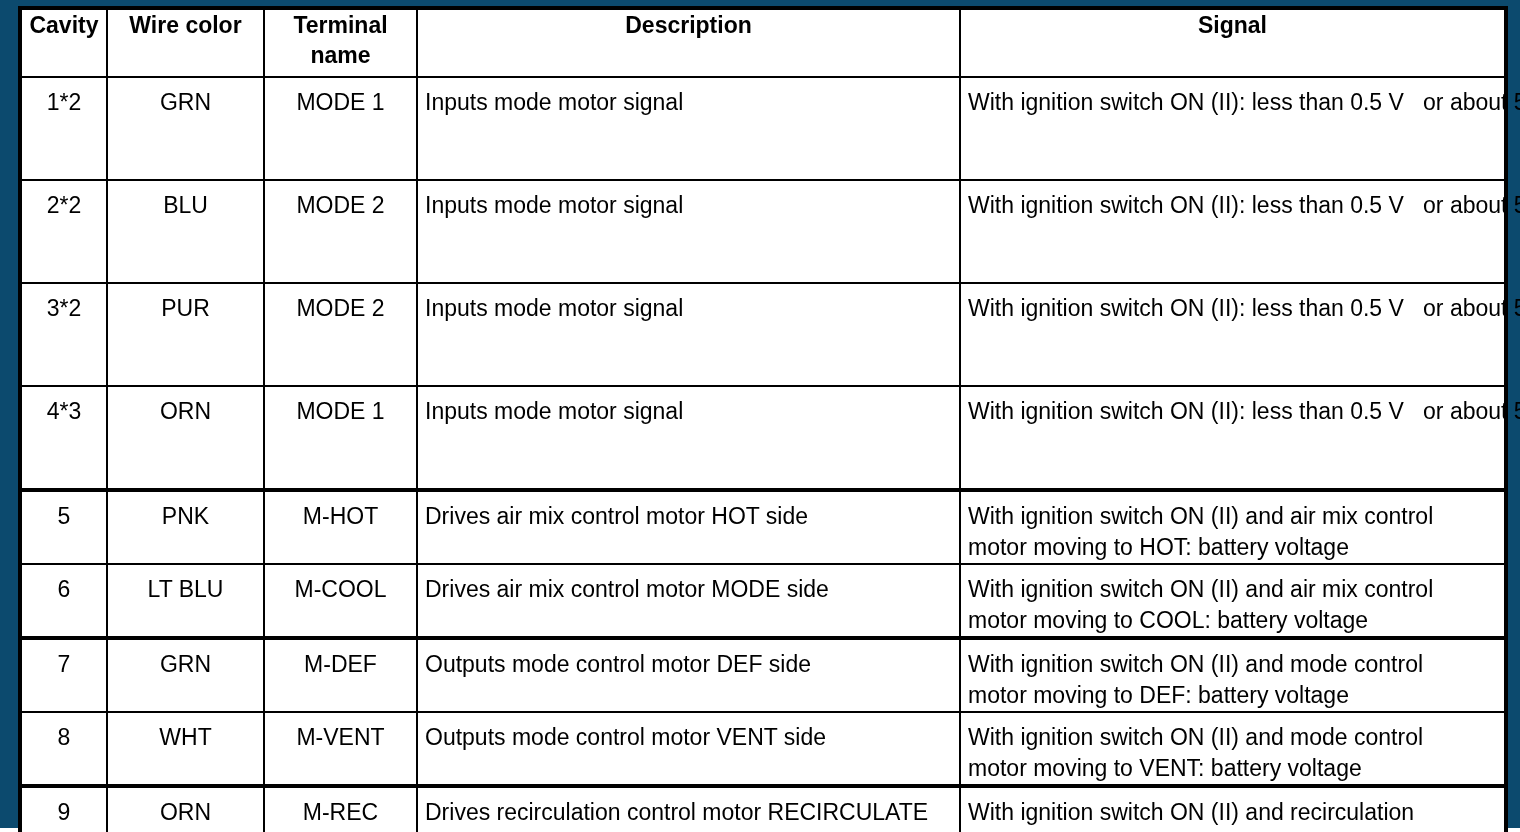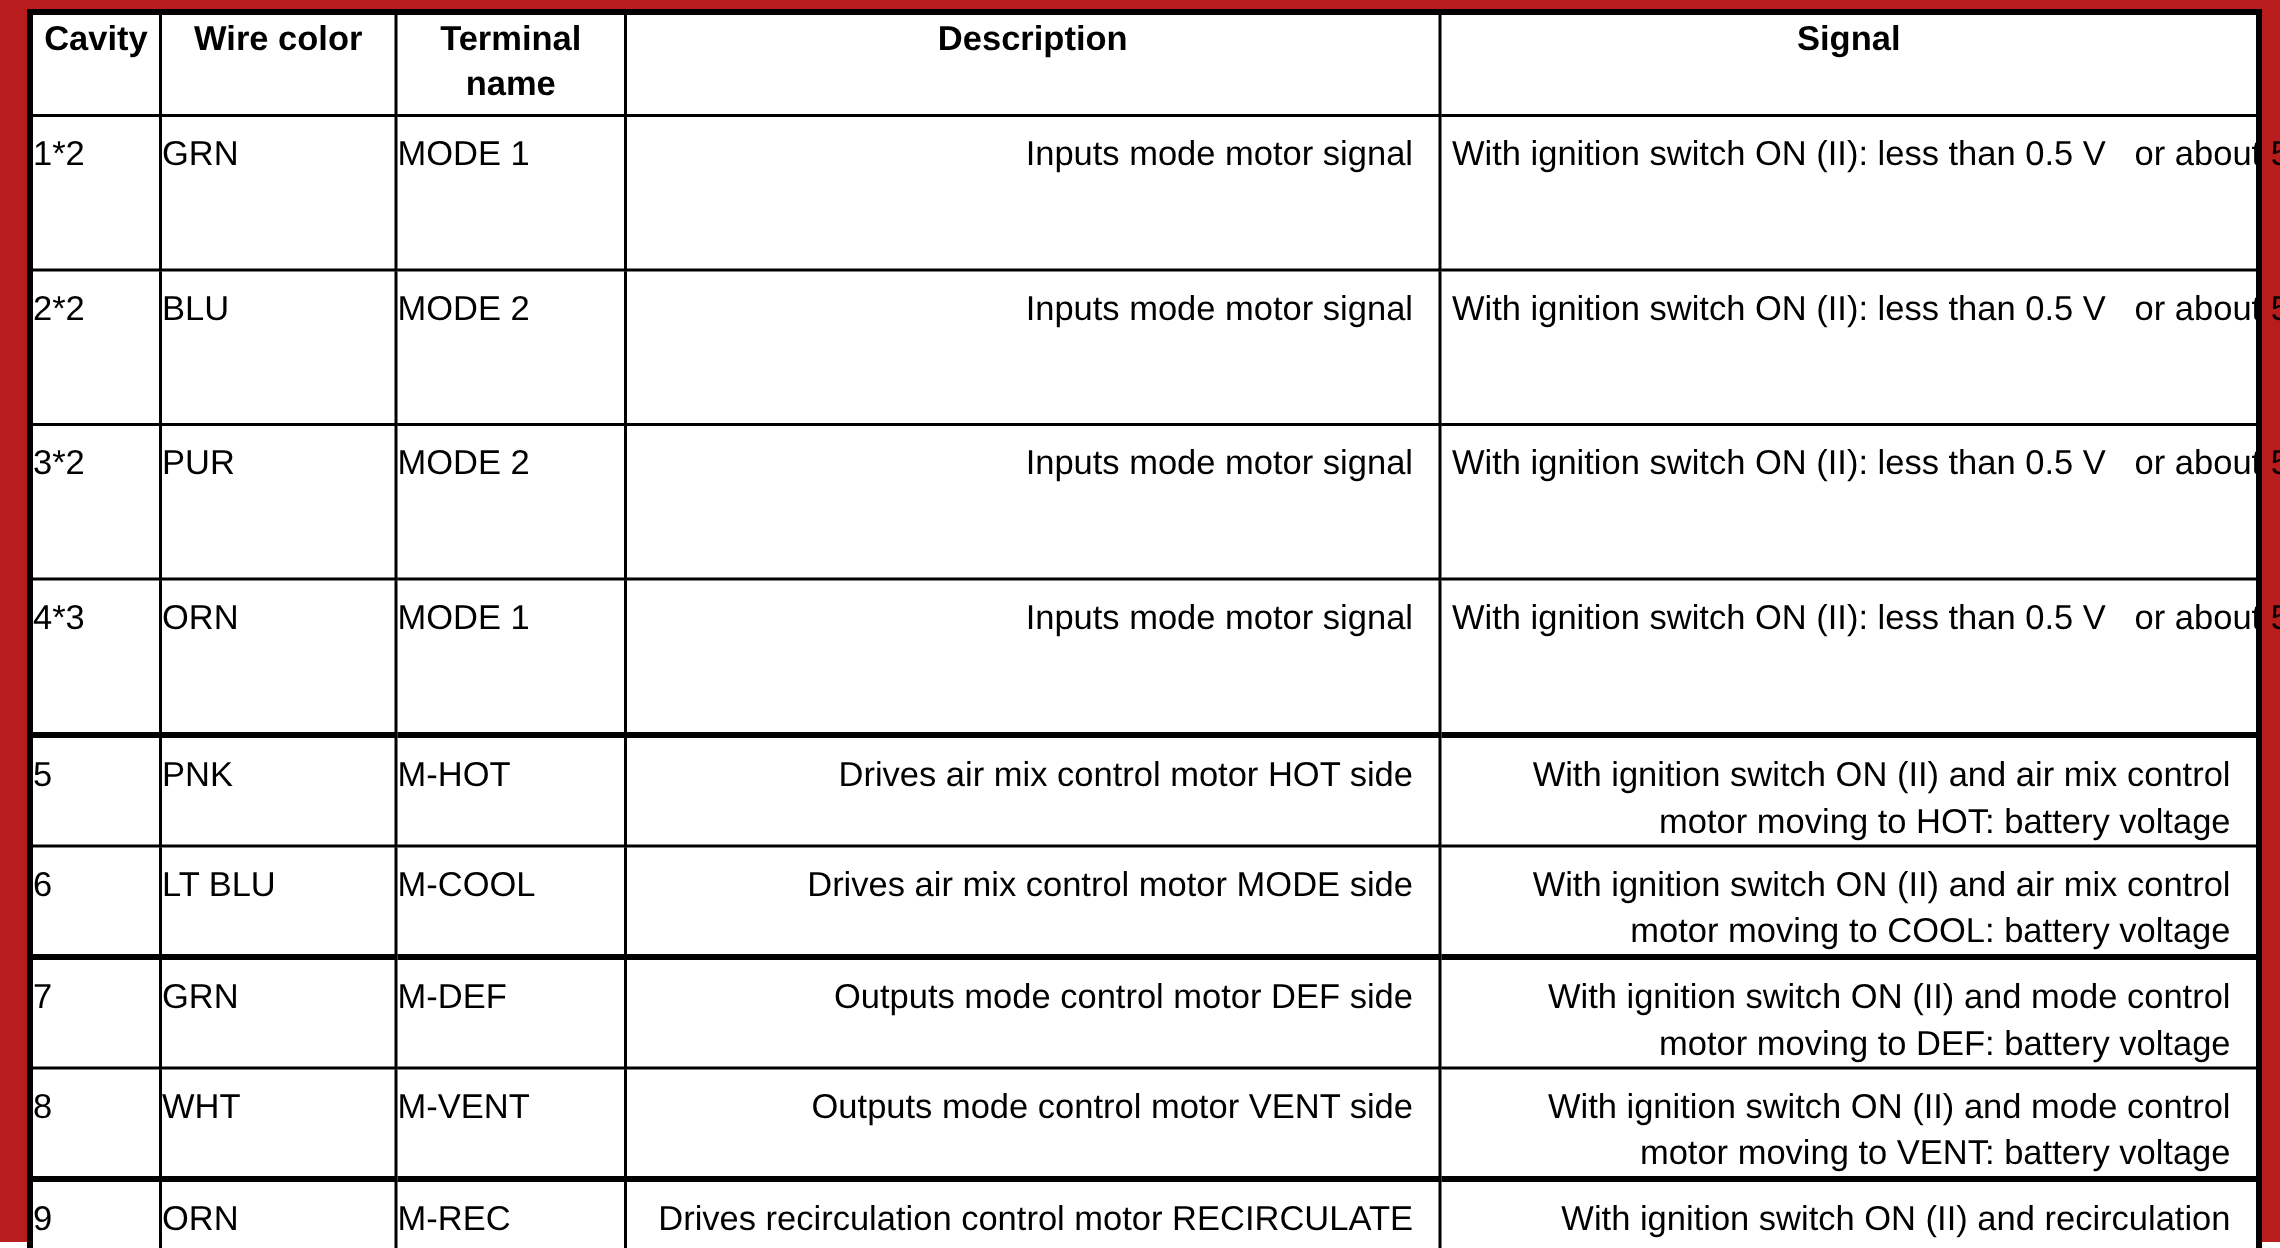--- a/index.html
+++ b/index.html
@@ -12,21 +12,21 @@
     height: 832px;
     font-family: "Liberation Sans", sans-serif;
     color: #000000;
     overflow: hidden;
   }
 
   .sheet {
     position: relative;
     width: 1520px;
     height: 828px;
-    background: #b91c1c;
+    background: #0c4a6e;
   }
 
   table.spec {
     position: absolute;
     left: 18px;
     top: 6px;
     width: 1490px;
     border-collapse: collapse;
     table-layout: fixed;
     background: #ffffff;
@@ -71,25 +71,26 @@
   thead th.hdr-term { line-height: 30px; margin-top: 40px; }
 
   
   tbody td {
     border-top: 2px solid #000000;
     border-bottom: 2px solid #000000;
   }
   tbody td.c-num,
   tbody td.c-col,
   tbody td.c-tn {
+    text-align: center;
     padding-top: 9px;
   }
   tbody td.c-de,
   tbody td.c-sg {
-    text-align: right;
+    text-align: left;
     padding-top: 9px;
     padding-left: 7px;
     padding-right: 17px;
   }
 
   
   tr.grp-end > td { border-bottom: 4px solid #000000; }
   tr.grp-start > td { border-top: 4px solid #000000; }
 
   

